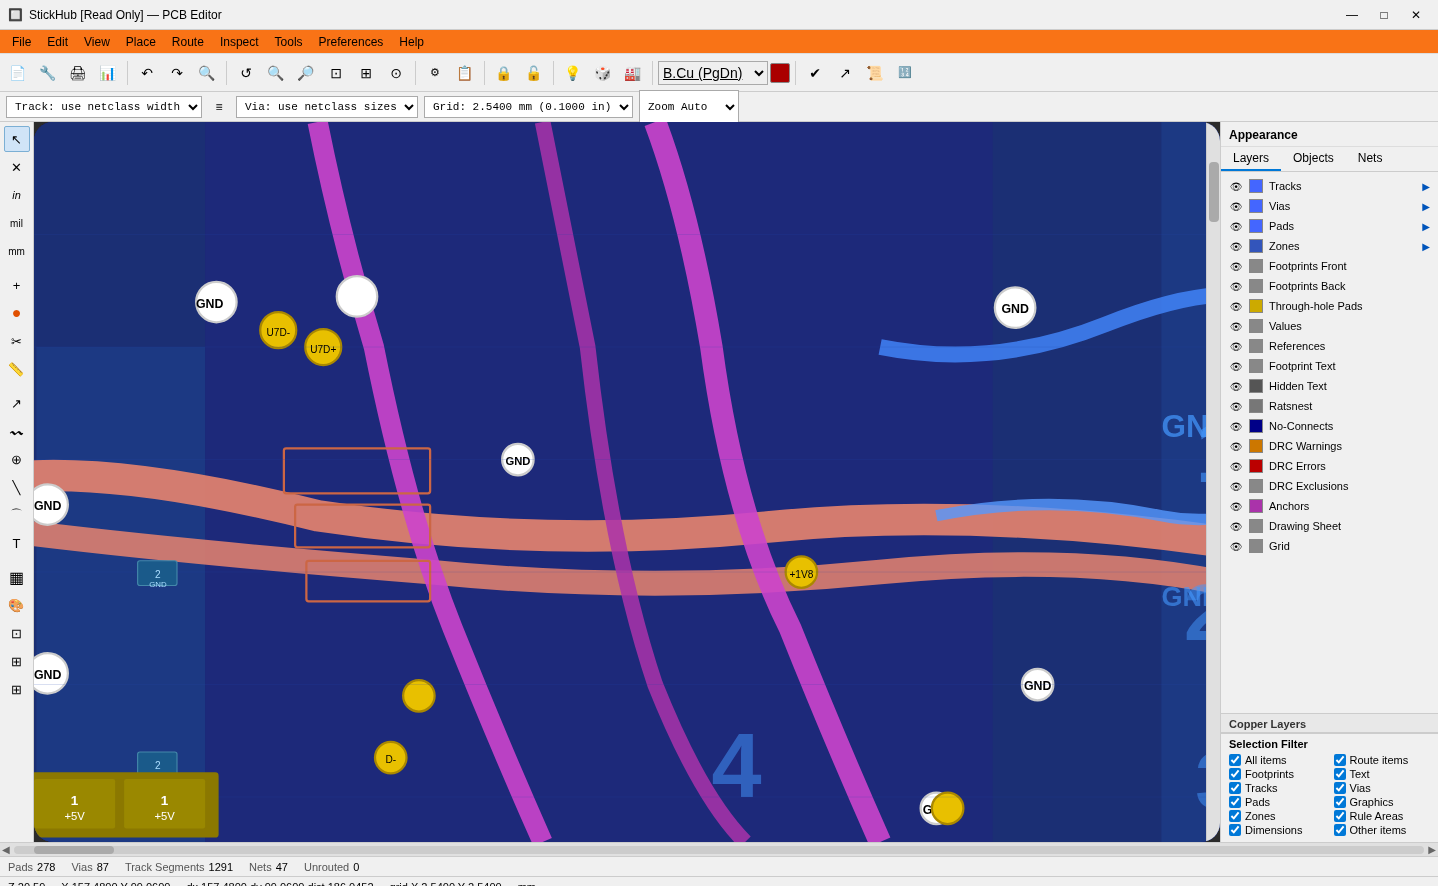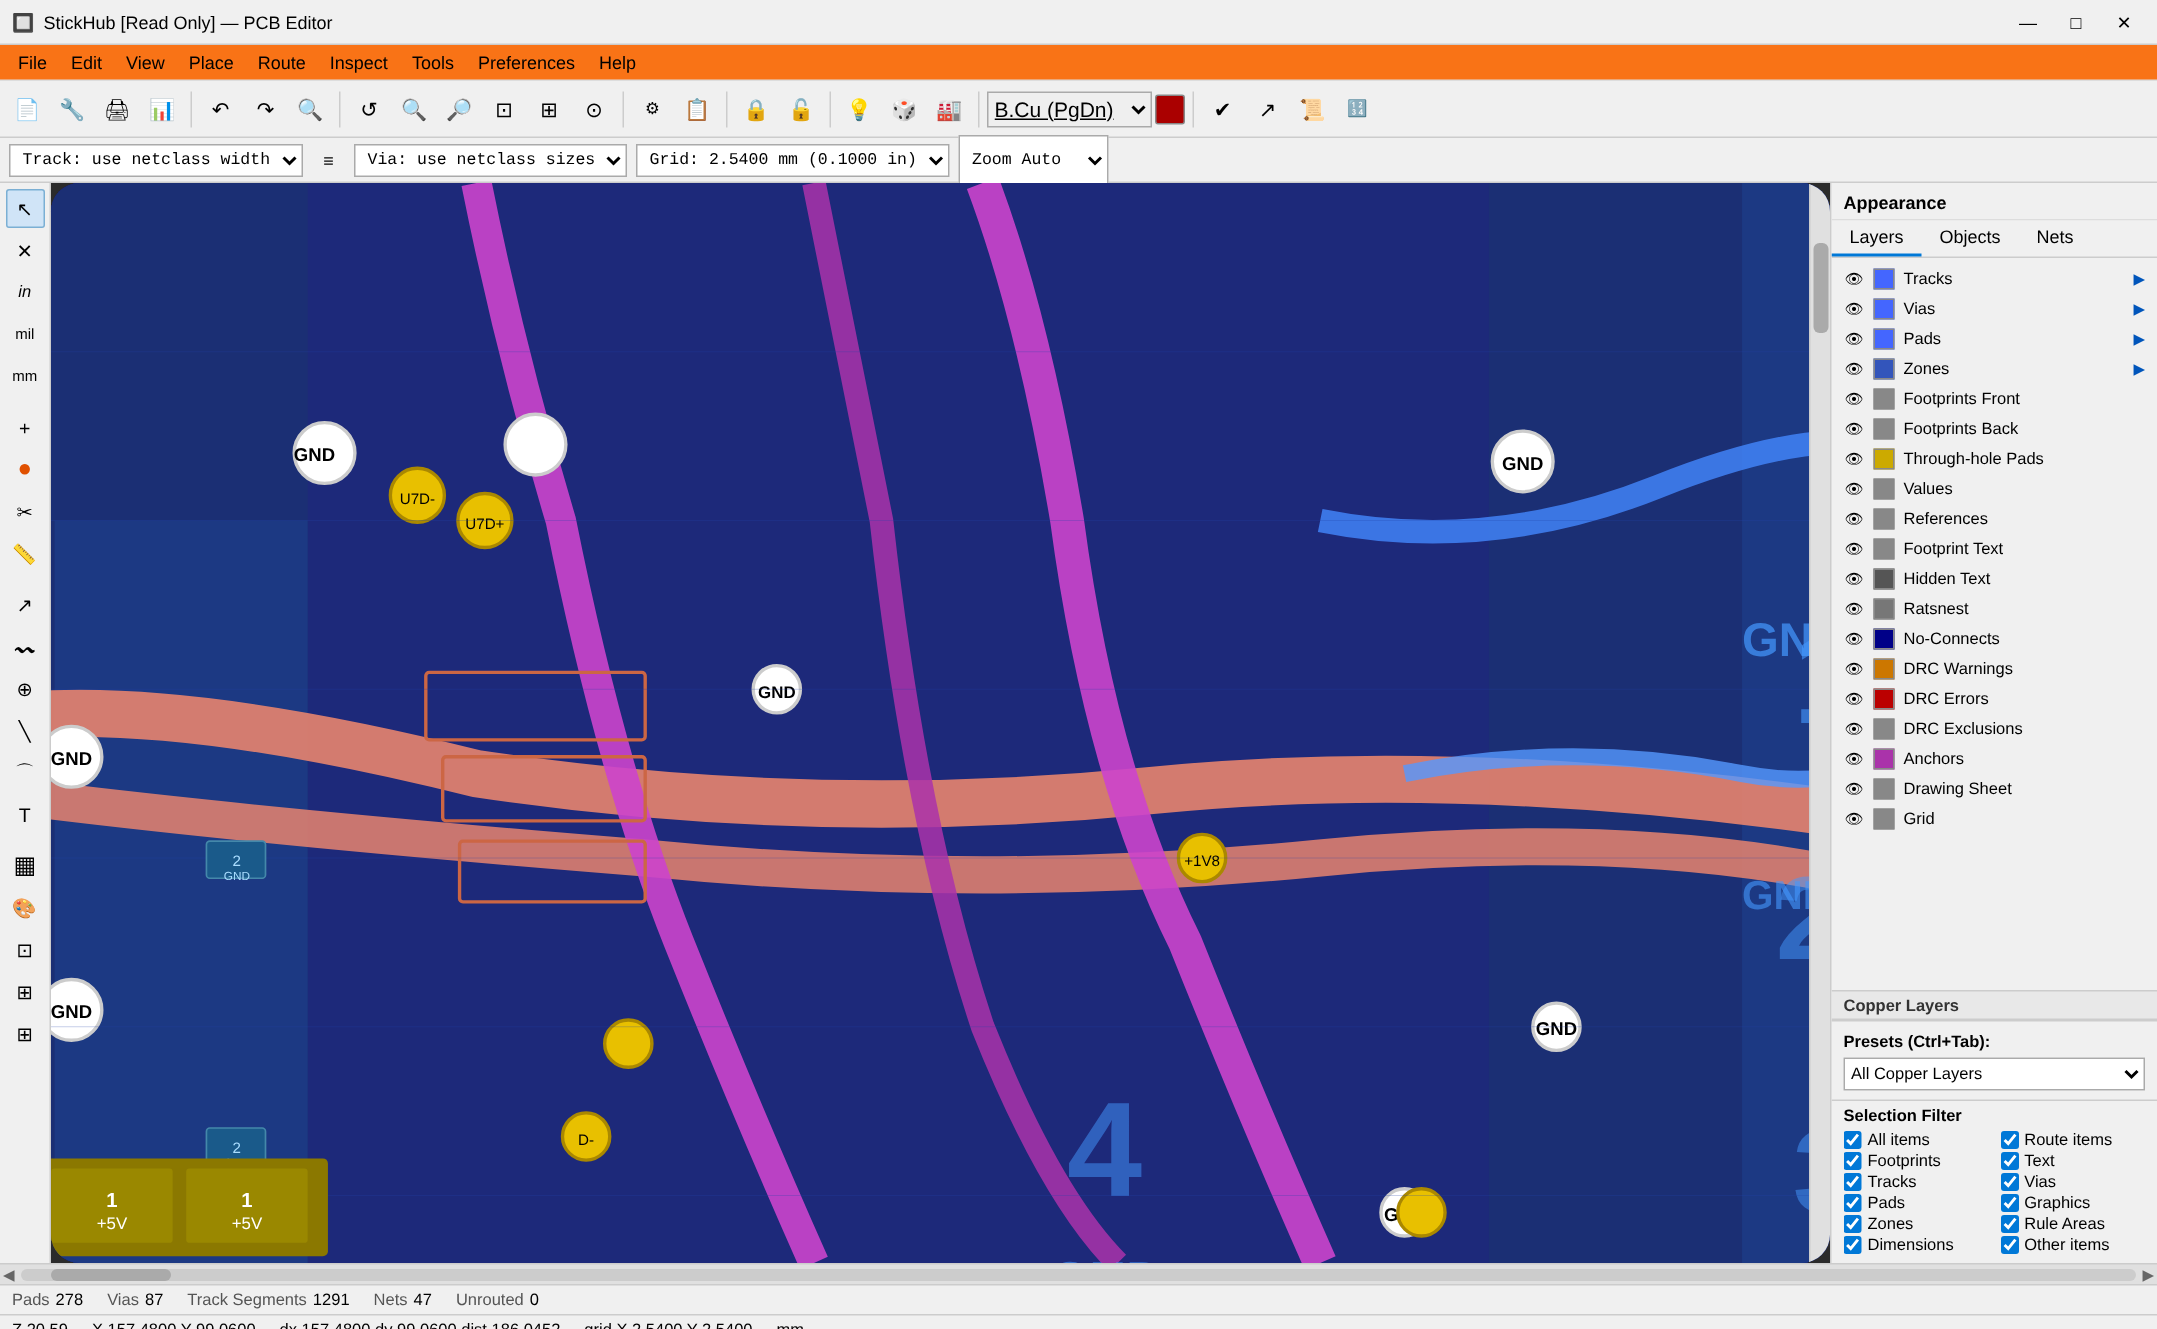--- a/index.html
+++ b/index.html
@@ -631,26 +631,20 @@
         </div>
         <div class="layer-item">
           <span class="layer-eye" style="font-size: 10px;">👁</span>
           <div class="layer-color" style="background: rgb(136, 136, 136);"></div>
           <span class="layer-name">Grid</span>
         </div>
       </div>
 
     <div class="section-header">Copper Layers</div>
 
-    <div id="presets-section">
-      <label>Presets (Ctrl+Tab):</label>
-      <select>
-        <option>All Copper Layers</option>
-      </select>
-    </div>
 
     <div id="selection-filter">
       <div class="sf-header">Selection Filter</div>
       <div class="sf-grid">
 
       <label class="sf-item">
             <input type="checkbox" checked="" style="">
             <span>All items</span>
           </label>
           <label class="sf-item">

